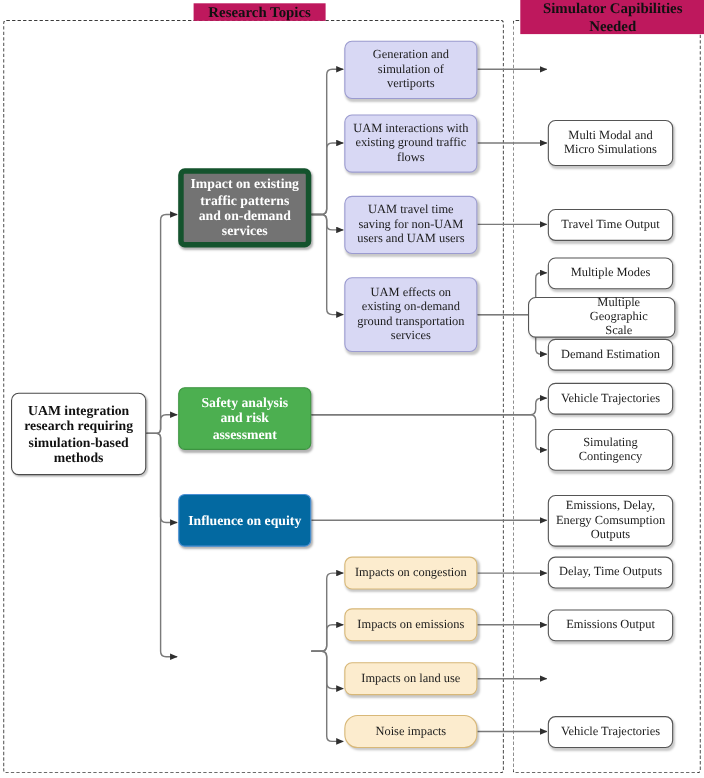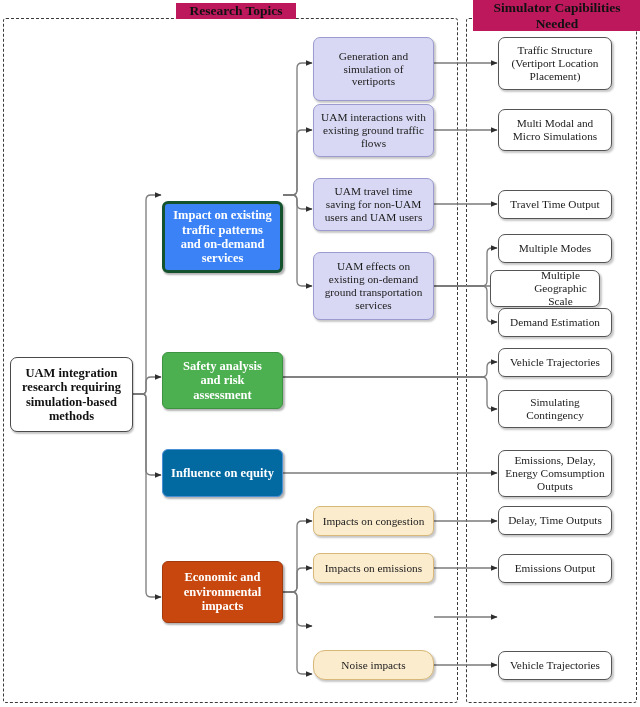--- a/index.html
+++ b/index.html
@@ -28,21 +28,21 @@
     background:#ffffff;border:1.2px solid #4a4a4a;
     font-weight:bold;font-size:12.5px;color:#111;
     box-shadow:1px 1.5px 1.5px rgba(0,0,0,.22);
   }
   
   .n-topic{
     color:#ffffff;font-weight:bold;font-size:12.5px;
     border-radius:6px;
     box-shadow:1.5px 2px 2px rgba(0,0,0,.30);
   }
-  .n-topic.purple{background:#3b82f6;border:3px solid #14532d;margin-top:48px;}
+  .n-topic.purple{background:#737373;border:5px solid #14532d;}
   .n-topic.green {background:#4caf50;border:1px solid #3c9440;}
   .n-topic.blue  {background:#0369a1;border:1px solid #4a8fd4;}
   .n-topic.orange{background:#c8470f;border:1px solid #a33a0c;}
 
   
   .n-sub{
     font-size:11.3px;color:#1b1b1b;
     box-shadow:1.5px 2px 2px rgba(0,0,0,.22);
   }
   .n-sub.lav  {background:#d8d8f4;border:1px solid #9b9bd0;}
@@ -133,50 +133,45 @@
 methods</div>
 
   <div class="node n-topic purple" style="left:162px;top:153px;width:121px;height:72px;">Impact on existing
 traffic patterns
 and on-demand
 services</div>
   <div class="node n-topic green" style="left:162px;top:352px;width:121px;height:57px;">Safety analysis
 and risk
 assessment</div>
   <div class="node n-topic blue" style="left:162px;top:449px;width:121px;height:48px;">Influence on equity</div>
-  <div class="node n-topic orange" style="left:162px;top:561px;width:121px;height:62px;">Economic and
-environmental
-impacts</div>
 
-  <div class="node n-sub lav" style="left:313px;top:37px;width:121px;height:64px;">Generation and
+  <div class="node n-sub lav" style="left:313px;top:37px;width:121px;height:53px;">Generation and
 simulation of
 vertiports</div>
   <div class="node n-sub lav" style="left:313px;top:104px;width:121px;height:53px;">UAM interactions with
 existing ground traffic
 flows</div>
   <div class="node n-sub lav" style="left:313px;top:178px;width:121px;height:53px;">UAM travel time
 saving for non-UAM
 users and UAM users</div>
   <div class="node n-sub lav" style="left:313px;top:252px;width:121px;height:68px;">UAM effects on
 existing on-demand
 ground transportation
 services</div>
 
   <div class="node n-sub cream" style="left:313px;top:506px;width:121px;height:30px;">Impacts on congestion</div>
   <div class="node n-sub cream" style="left:313px;top:553px;width:121px;height:30px;">Impacts on emissions</div>
+  <div class="node n-sub cream" style="left:313px;top:602px;width:121px;height:30px;">Impacts on land use</div>
   <div class="node n-sub cream" style="left:313px;top:650px;width:121px;height:30px;border-radius:12px;">Noise impacts</div>
 
-  <div class="node n-cap" style="left:498px;top:37px;width:114px;height:53px;">Traffic Structure
-(Vertiport Location
-Placement)</div>
   <div class="node n-cap" style="left:498px;top:109px;width:114px;height:42px;">Multi Modal and
 Micro Simulations</div>
   <div class="node n-cap" style="left:498px;top:190px;width:114px;height:29px;">Travel Time Output</div>
   <div class="node n-cap" style="left:498px;top:234px;width:114px;height:29px;">Multiple Modes</div>
-  <div class="node n-cap" style="left:490px;top:270px;width:110px;height:37px;padding-left:35px;">Multiple Geographic
+  <div class="node n-cap" style="left:480px;top:270px;width:134px;height:37px;padding-left:35px;">Multiple Geographic
 Scale</div>
   <div class="node n-cap" style="left:498px;top:308px;width:114px;height:29px;">Demand Estimation</div>
   <div class="node n-cap" style="left:498px;top:348px;width:114px;height:29px;">Vehicle Trajectories</div>
   <div class="node n-cap" style="left:498px;top:390px;width:114px;height:38px;">Simulating
 Contingency</div>
   <div class="node n-cap" style="left:498px;top:450px;width:114px;height:47px;">Emissions, Delay,
 Energy Comsumption
 Outputs</div>
   <div class="node n-cap" style="left:498px;top:506px;width:114px;height:29px;">Delay, Time Outputs</div>
   <div class="node n-cap" style="left:498px;top:554px;width:114px;height:29px;">Emissions Output</div>

